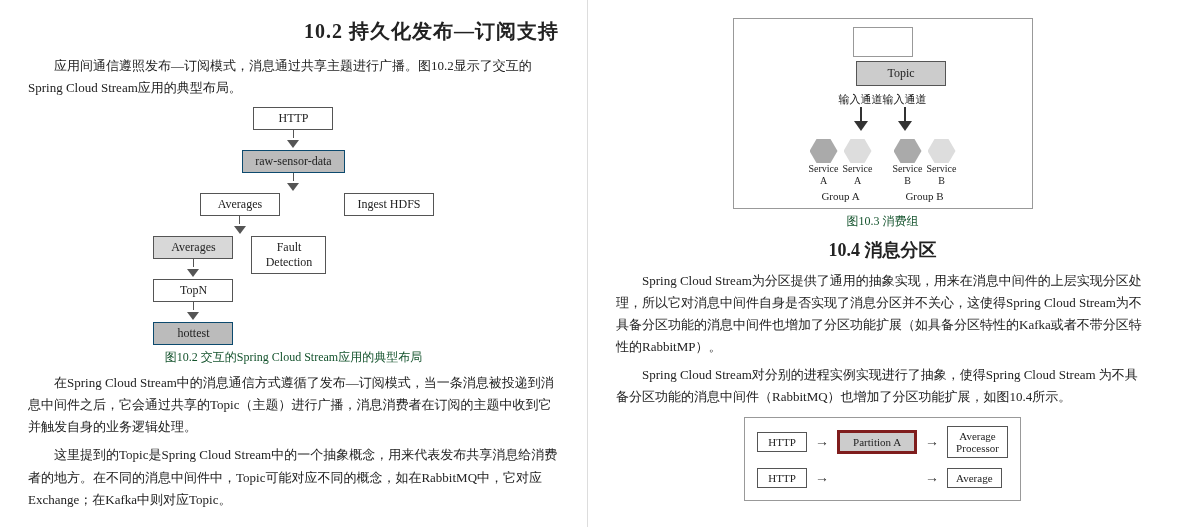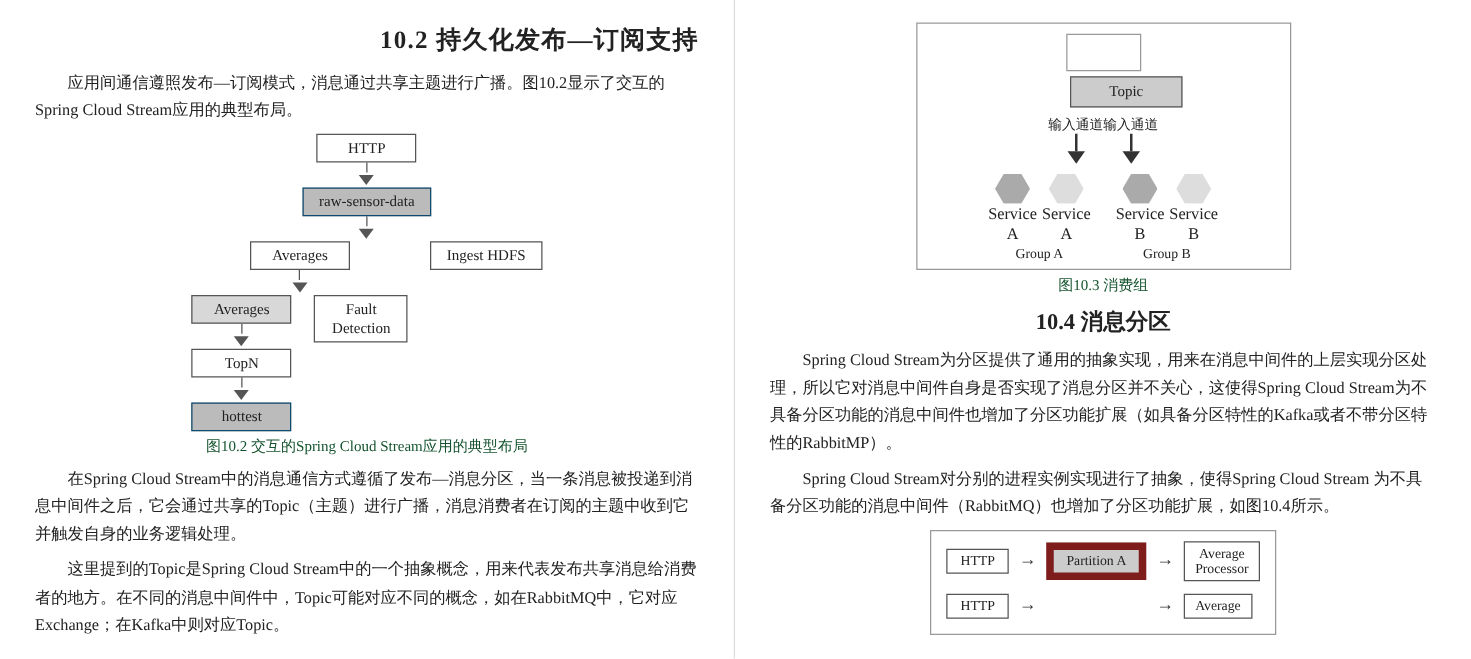--- a/index.html
+++ b/index.html
@@ -190,21 +190,21 @@
       background: #aaa;
       clip-path: polygon(25% 0%, 75% 0%, 100% 50%, 75% 100%, 25% 100%, 0% 50%);
     }
     .hex-light {
       width: 28px;
       height: 24px;
       background: #ddd;
       clip-path: polygon(25% 0%, 75% 0%, 100% 50%, 75% 100%, 25% 100%, 0% 50%);
     }
     .service-label {
-      font-size: 13px;
+      font-size: 10px;
       text-align: center;
       line-height: 1.2;
     }
     .group-label {
       font-size: 11px;
       margin-top: 3px;
       text-align: center;
     }
     .partition-row {
       display: flex;
@@ -215,21 +215,21 @@
     }
     .part-box {
       border: 1px solid #555;
       background: #fff;
       padding: 3px 8px;
       font-size: 11px;
       min-width: 50px;
       text-align: center;
     }
     .part-box-shaded {
-      border: 6px solid #7f1d1d;
+      border: 3px solid #7f1d1d;
       background: #ccc;
       padding: 3px 8px;
       font-size: 11px;
       min-width: 80px;
       text-align: center;
     }
     .small-arrow {
       font-size: 14px;
       color: #333;
     }
@@ -287,21 +287,21 @@
         </div>
         <div class="branch-col">
           <div class="box">Ingest HDFS</div>
         </div>
       </div>
     </div>
   </div>
 
   <div class="diagram-label">图10.2  交互的Spring Cloud Stream应用的典型布局</div>
 
-  <div class="body-text">在Spring Cloud Stream中的消息通信方式遵循了发布—消息分区，当一条消息被投递到消息中间件之后，它会通过共享的Topic（主题）进行广播，消息消费者在订阅的主题中收到它并触发自身的业务逻辑处理。</div>
+  <div class="body-text">在Spring Cloud Stream中的消息通信方式遵循了发布—订阅模式，当一条消息被投递到消息中间件之后，它会通过共享的Topic（主题）进行广播，消息消费者在订阅的主题中收到它并触发自身的业务逻辑处理。</div>
   <div class="body-text">这里提到的Topic是Spring Cloud Stream中的一个抽象概念，用来代表发布共享消息给消费者的地方。在不同的消息中间件中，Topic可能对应不同的概念，如在RabbitMQ中，它对应Exchange；在Kafka中则对应Topic。</div>
 </div>
 
 <div class="right-panel">
 
   <div class="diagram-container">
     <div class="consumer-diagram">
 
       <div style="border:1px solid #999; width:60px; height:30px; margin-bottom:4px; background:#fff;"></div>
       <div class="topic-box">Topic</div>

